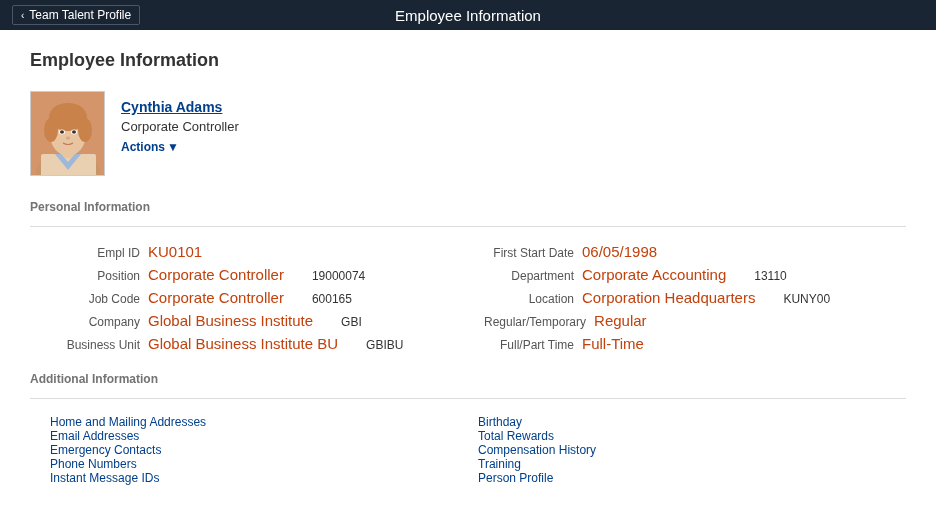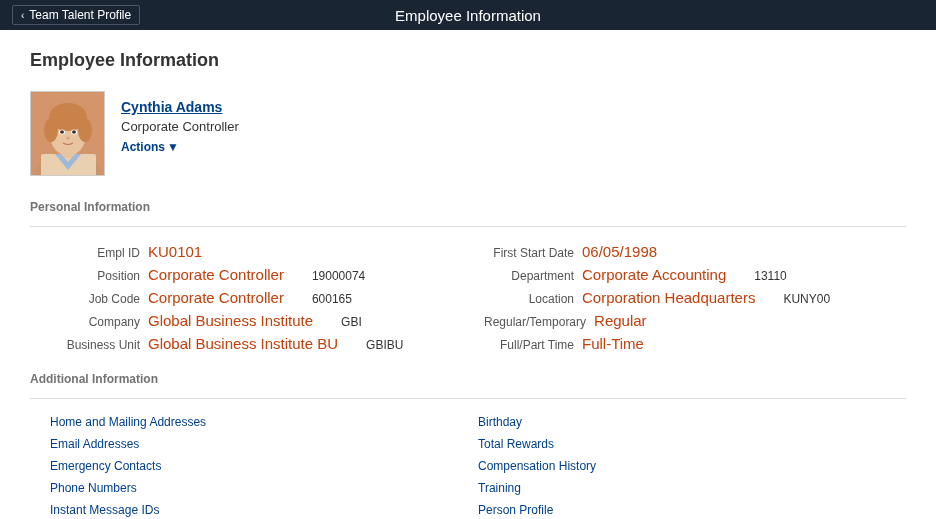--- a/index.html
+++ b/index.html
@@ -148,21 +148,21 @@
 
     .links-grid {
       display: grid;
       grid-template-columns: 1fr 1fr;
       gap: 0;
     }
 
     .links-column {
       display: flex;
       flex-direction: column;
-      gap: 8px;
+      gap: 0;
     }
 
     .info-link {
       color: #003f8a;
       font-size: 12px;
       text-decoration: none;
       cursor: pointer;
     }
 
     

